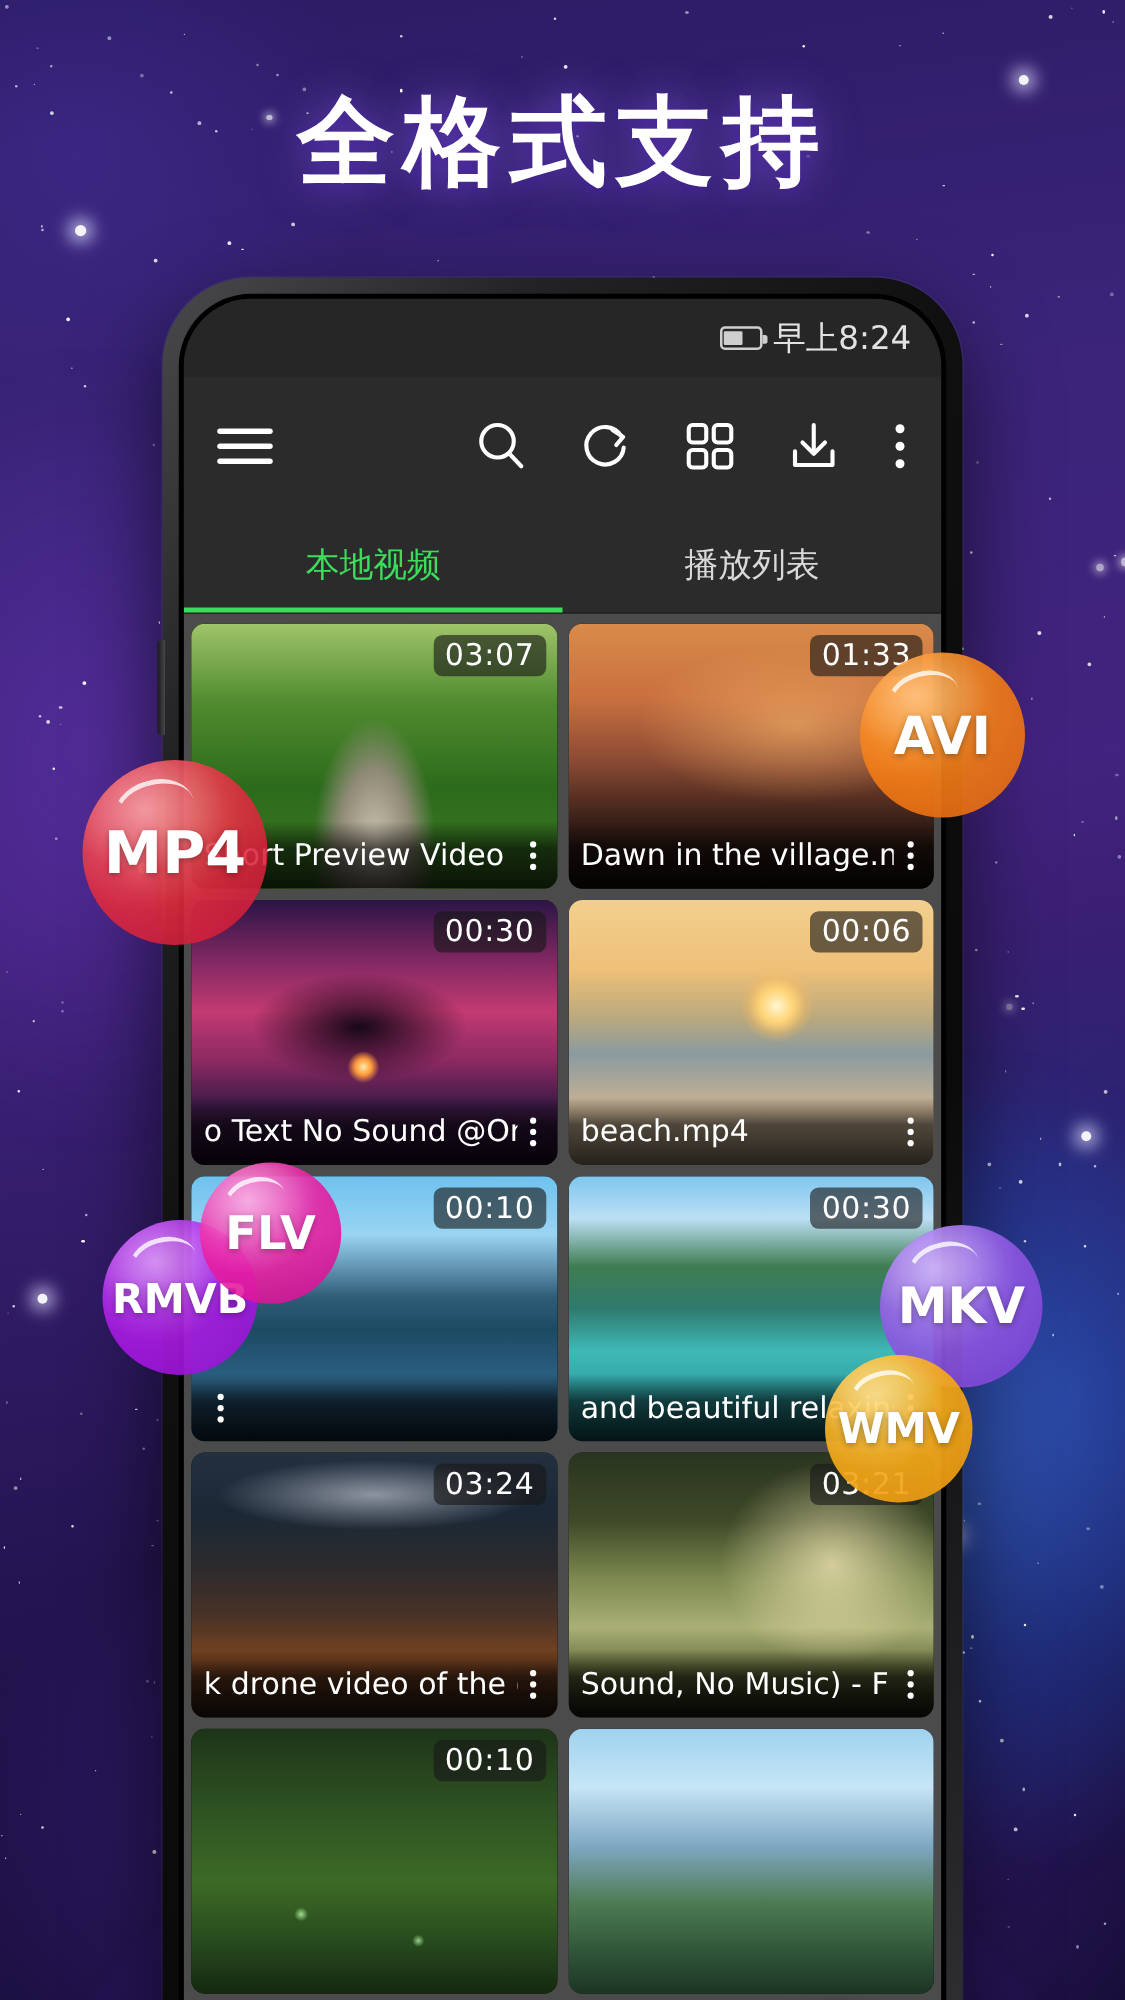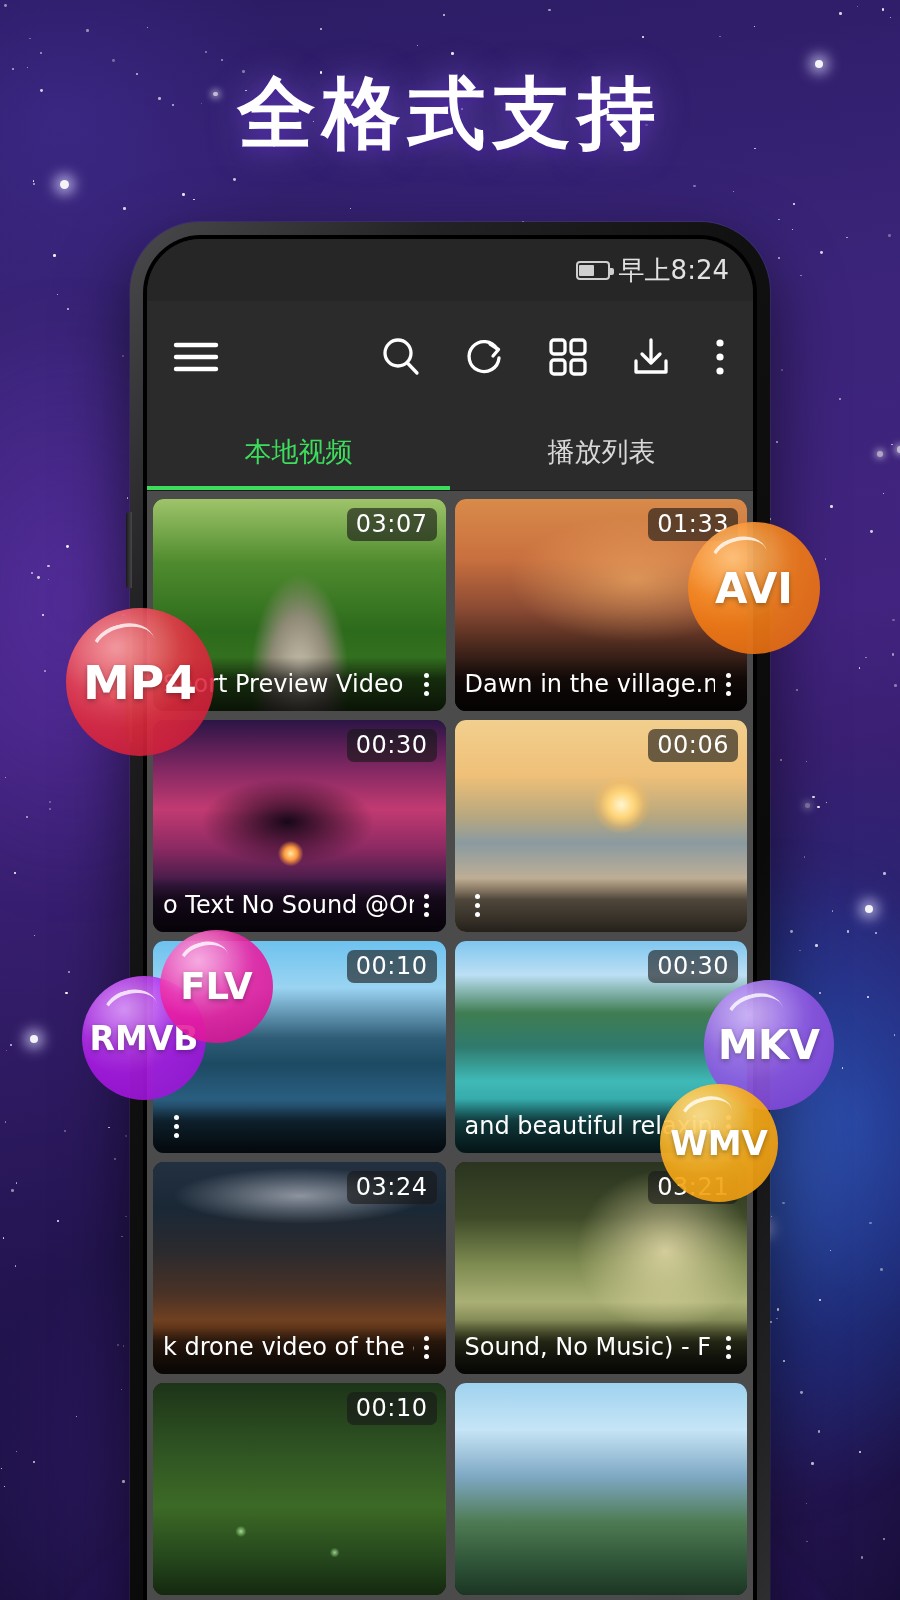--- a/index.html
+++ b/index.html
@@ -818,20 +818,21 @@
                 <i></i>
                 <i></i>
                 <i></i>
               </div>
             </div>
           </div>
           <div class="card">
             <div class="thumb t-beach"></div>
             <div class="dur">00:06</div>
             <div class="cardbar">
+              <div class="cardtitle">beach.mp4</div>
               <div class="kebab">
                 <i></i>
                 <i></i>
                 <i></i>
               </div>
             </div>
           </div>
           <div class="card">
             <div class="thumb t-lake"></div>
             <div class="dur">00:10</div>

